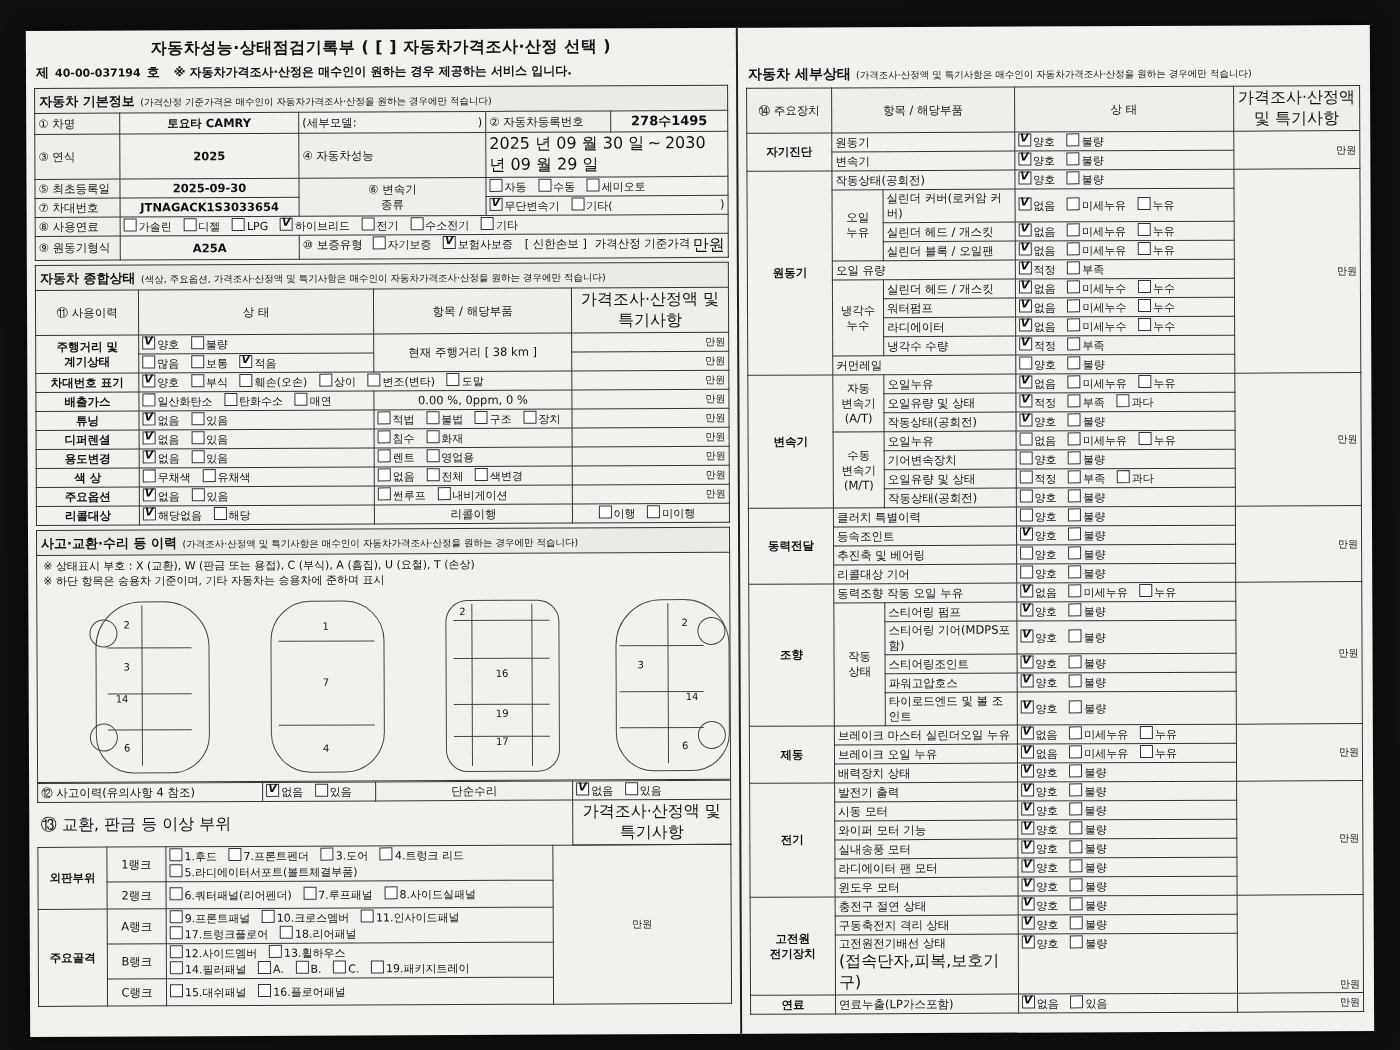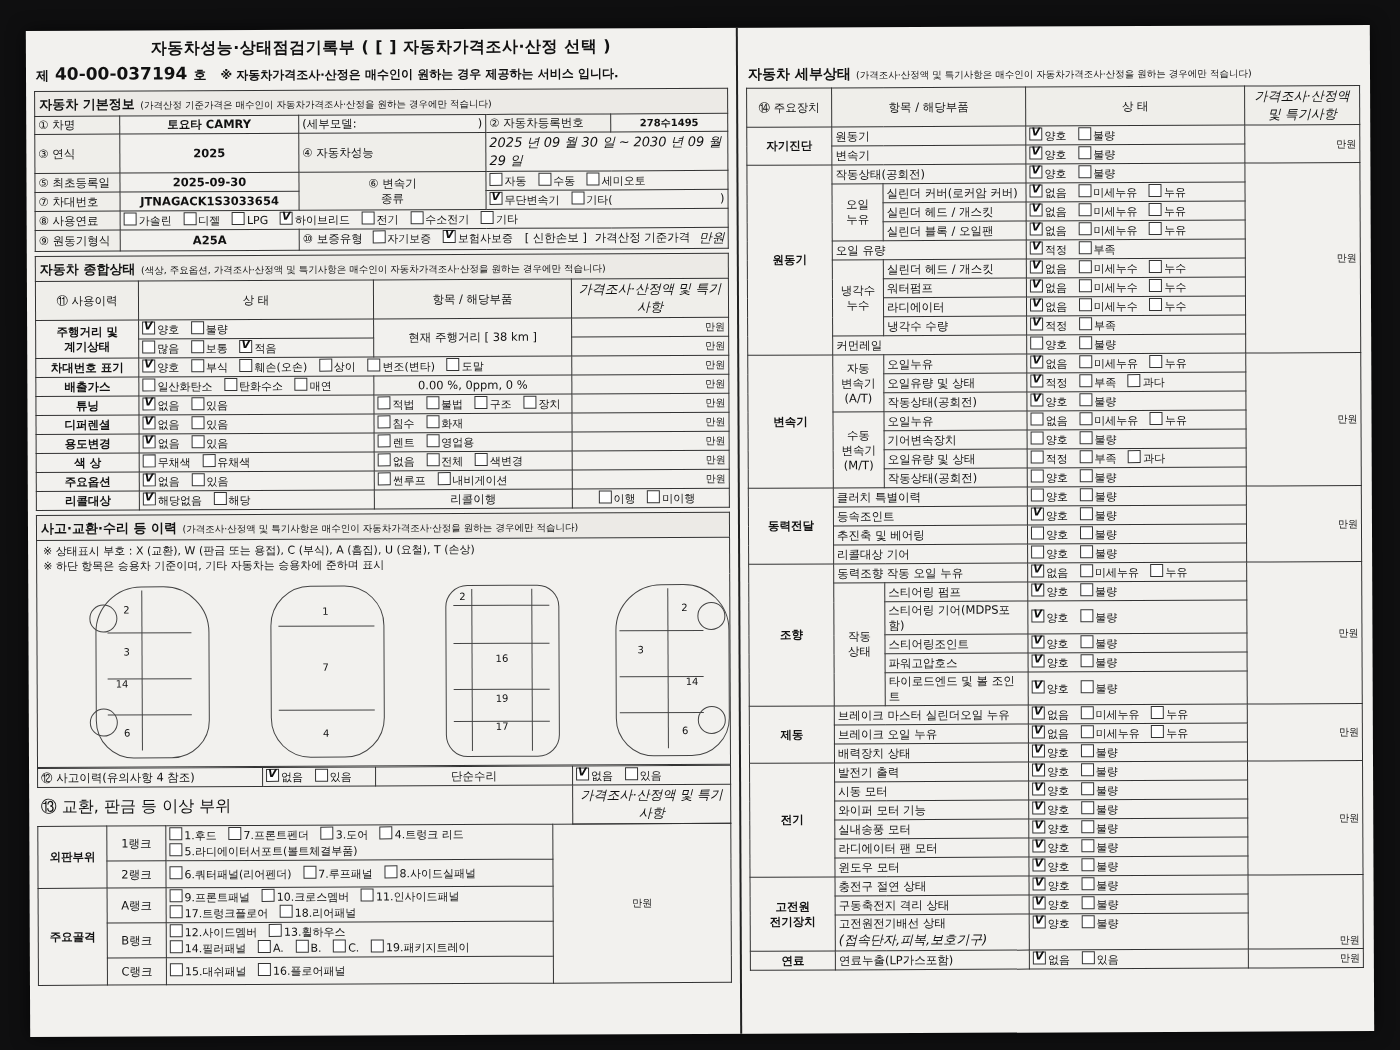--- a/index.html
+++ b/index.html
@@ -14,21 +14,21 @@
     box-shadow:0 0 18px rgba(0,0,0,.6);
     transform:rotate(-0.25deg);
   }
   .col{position:absolute;top:0;bottom:0;}
   #left{left:0;width:710px;border-right:2px solid #222;}
   #right{left:710px;right:0;}
   table{border-collapse:collapse;width:100%;font-size:11.5px;}
   td,th{border:1px solid #333;padding:1px 3px;vertical-align:middle;}
   .ctr{text-align:center;}
   .b{font-weight:bold;}
-  .sm{font-size:13px;font-style:italic;}
+  .sm{font-size:16px;}
   .hd{font-weight:bold;font-size:12px;}
   .sect{background:#eceae6;font-weight:bold;}
   .note{font-size:9.5px;font-weight:normal;}
   .cb{display:inline-block;width:11px;height:11px;border:1px solid #333;
       margin:0 2px -1px 0;position:relative;background:#fff;}
   .cb.on:after{content:"V";position:absolute;left:1px;top:-3px;font-size:11px;font-weight:bold;}
   .opt{display:inline-block;margin-right:8px;white-space:nowrap;font-size:11px;}
   .title1{font-size:16px;font-weight:bold;letter-spacing:.5px;}
   .wonL{text-align:right;font-size:10px;}
   .lbl{background:#efeeea;}
@@ -47,41 +47,41 @@
 
 <div id="sheet">
 
   <div class="col" id="left">
 
     <div style="padding:8px 0 2px 0;text-align:center;">
       <div class="title1">자동차성능·상태점검기록부 ( [    ] 자동차가격조사·산정 선택 )</div>
     </div>
     <div style="display:flex;align-items:baseline;padding:2px 6px 6px 10px;gap:6px;">
       <span class="b" style="font-size:13px">제</span>
-      <span class="b" style="font-size:17px">40-00-037194</span>
+      <span class="b" style="font-size:11px">40-00-037194</span>
       <span class="b" style="font-size:13px">호</span>
       <span class="b" style="font-size:12px;margin-left:8px">※ 자동차가격조사·산정은 매수인이 원하는 경우 제공하는 서비스 입니다.</span>
     </div>
 
     <div style="padding:0 8px;">
       <div class="sect" style="border:1px solid #333;border-bottom:none;padding:2px 4px;">
         <span style="font-size:13px">자동차 기본정보</span>
         <span class="note">(가격산정 기준가격은 매수인이 자동차가격조사·산정을 원하는 경우에만 적습니다)</span>
       </div>
       <table>
         <tbody>
             <tr>
           <td class="lbl" style="width:78px">① 차명</td>
           <td class="ctr b" style="width:172px">토요타 CAMRY</td>
           <td style="width:180px">
             <span>(세부모델:</span>
             <span style="float:right">)</span>
           </td>
           <td class="lbl" style="width:118px">② 자동차등록번호</td>
-          <td class="ctr b" style="font-size:10px">278수1495</td>
+          <td class="ctr b" style="font-size:13px">278수1495</td>
         </tr>
         <tr>
           <td class="lbl">③ 연식</td>
           <td class="ctr b">2025</td>
           <td class="lbl">④ 자동차성능</td>
           <td colspan="2">
             <span class="sm">2025 년 09 월 30 일</span>
             <span class="sm">~</span>
             <span class="sm">2030 년 09 월 29 일</span>
           </td>

